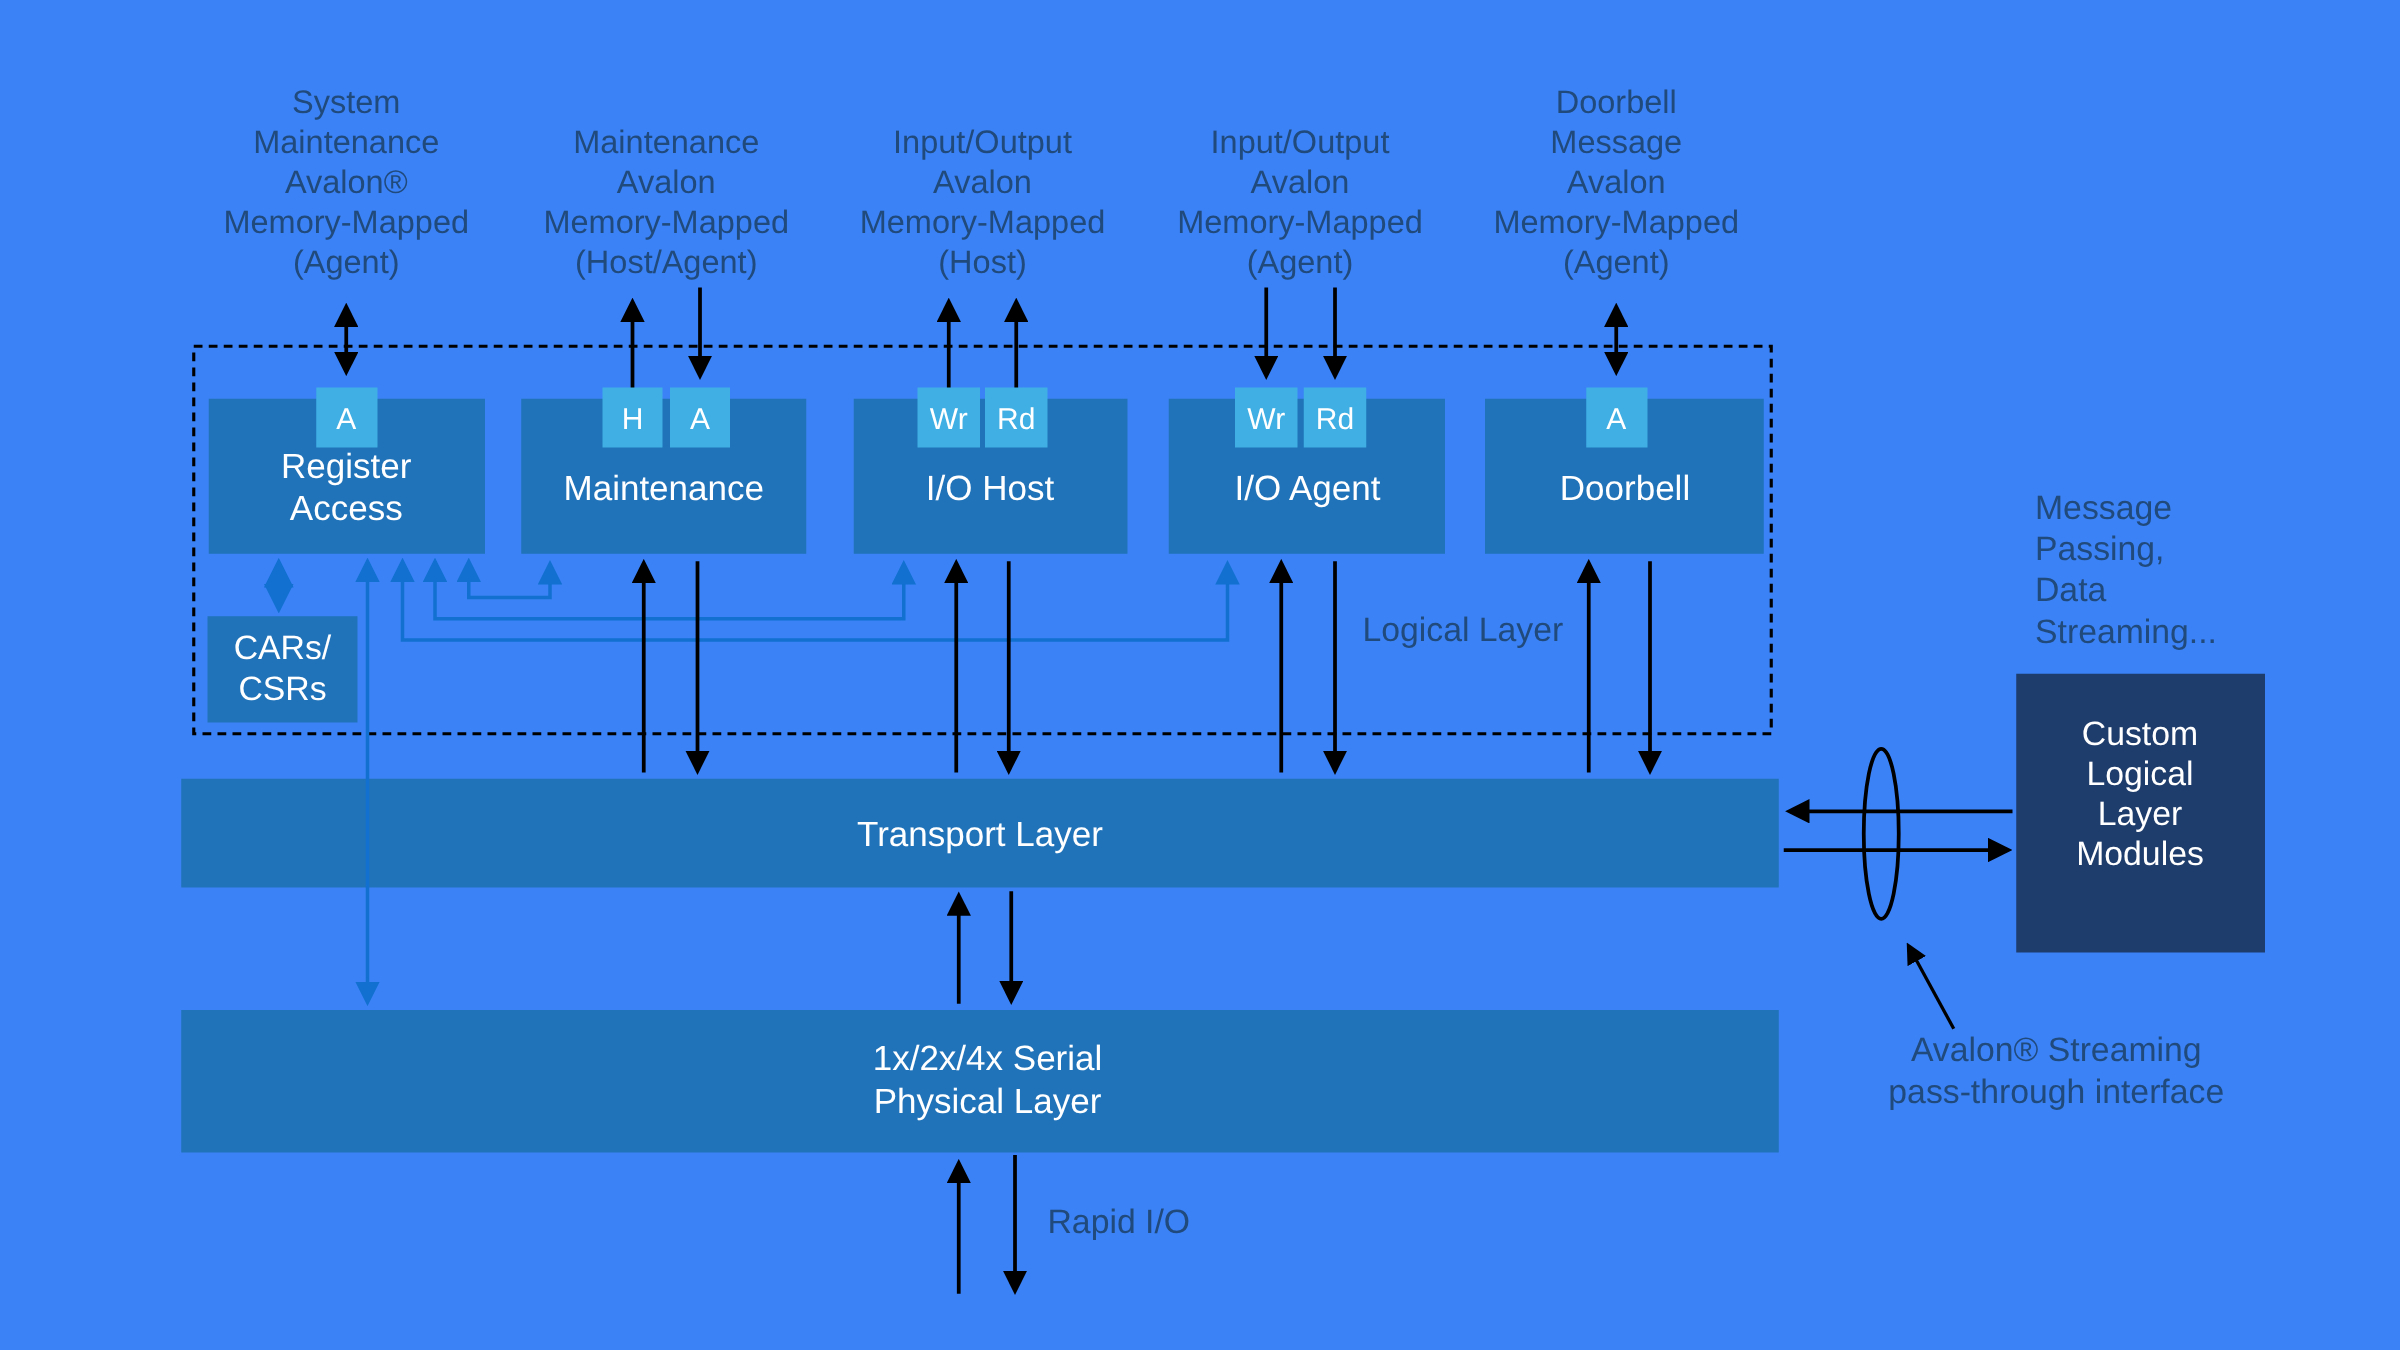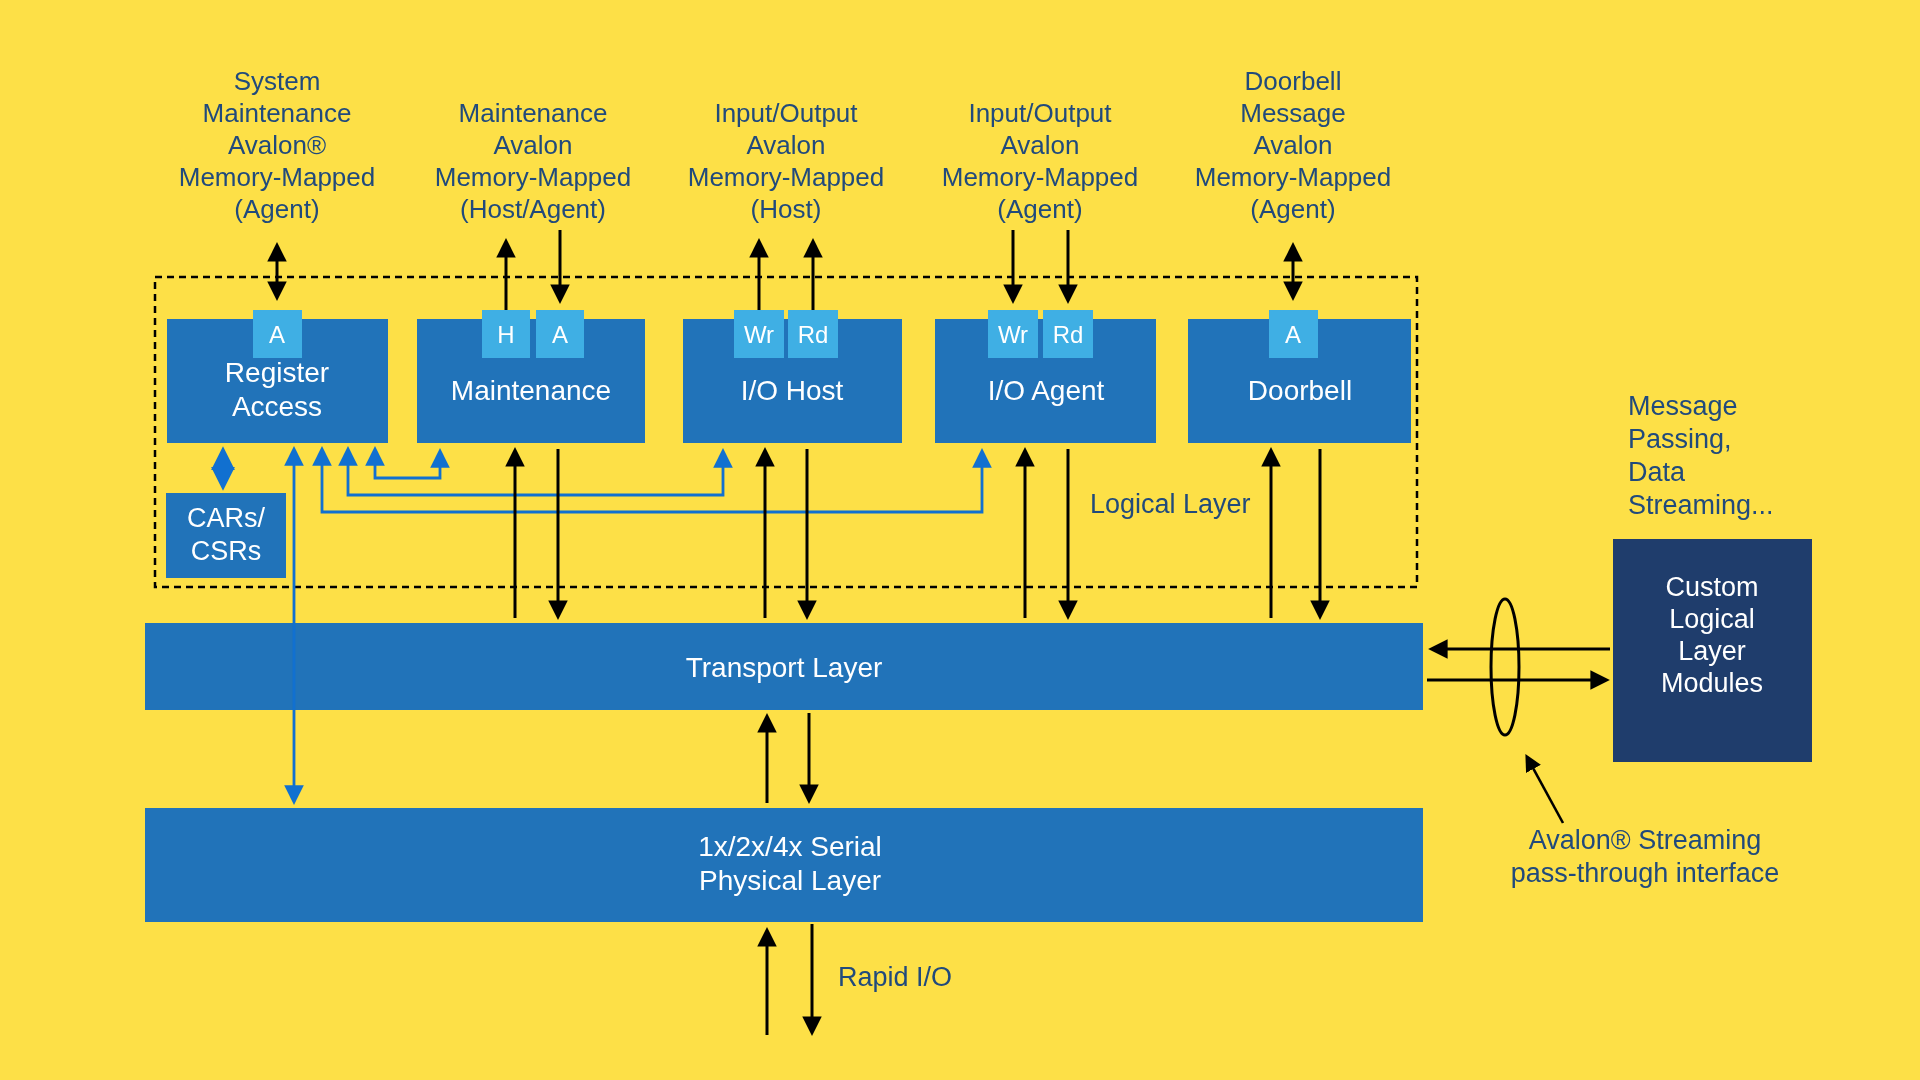--- a/index.html
+++ b/index.html
@@ -1,16 +1,16 @@
 <!DOCTYPE html>
 <html><head>
 <meta charset="utf-8">
 <style>
   html,body{margin:0;padding:0;background:#ffffff;}
-  .canvas{position:relative;width:1920px;height:1080px;background:#fde047;overflow:hidden;
+  .canvas{position:relative;width:1920px;height:1080px;background:#3b82f6;overflow:hidden;
           font-family:"Liberation Sans", sans-serif;}
   svg{display:block;}
   .blk{fill:#2173B9;}
   .tab{fill:#3FAFE4;}
   .navybox{fill:#1F3D6C;}
   .blktxt{fill:#ffffff;font-size:28px;text-anchor:middle;font-family:"Liberation Sans",sans-serif;}
   .tabtxt{fill:#ffffff;font-size:24px;text-anchor:middle;font-family:"Liberation Sans",sans-serif;}
   .tlabel{fill:#214A7C;font-size:26px;text-anchor:middle;font-family:"Liberation Sans",sans-serif;}
   .nlabel{fill:#214A7C;font-size:27px;font-family:"Liberation Sans",sans-serif;}
   .nlabelc{fill:#214A7C;font-size:27px;text-anchor:middle;font-family:"Liberation Sans",sans-serif;}

